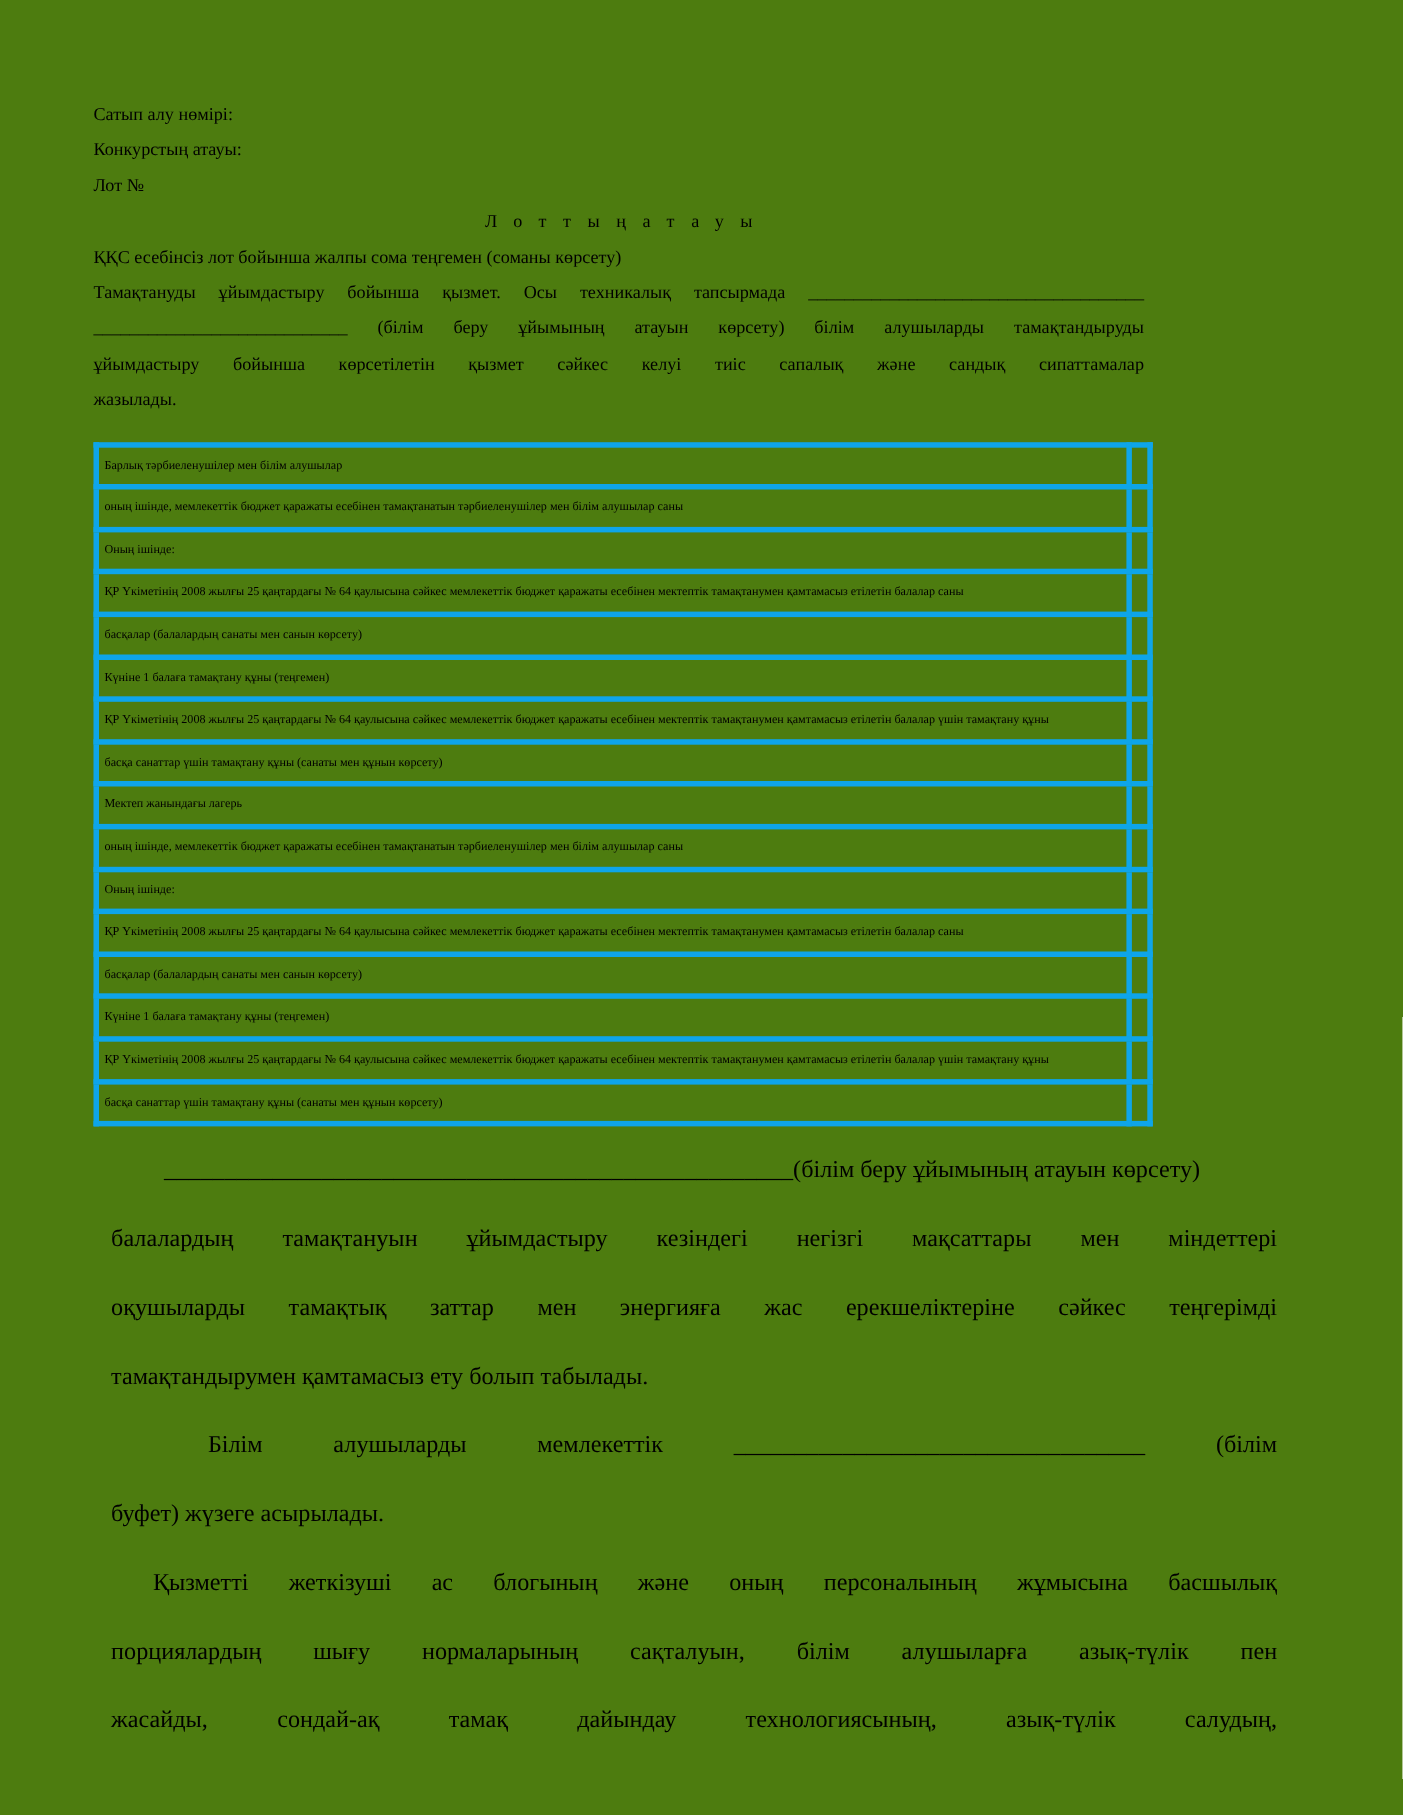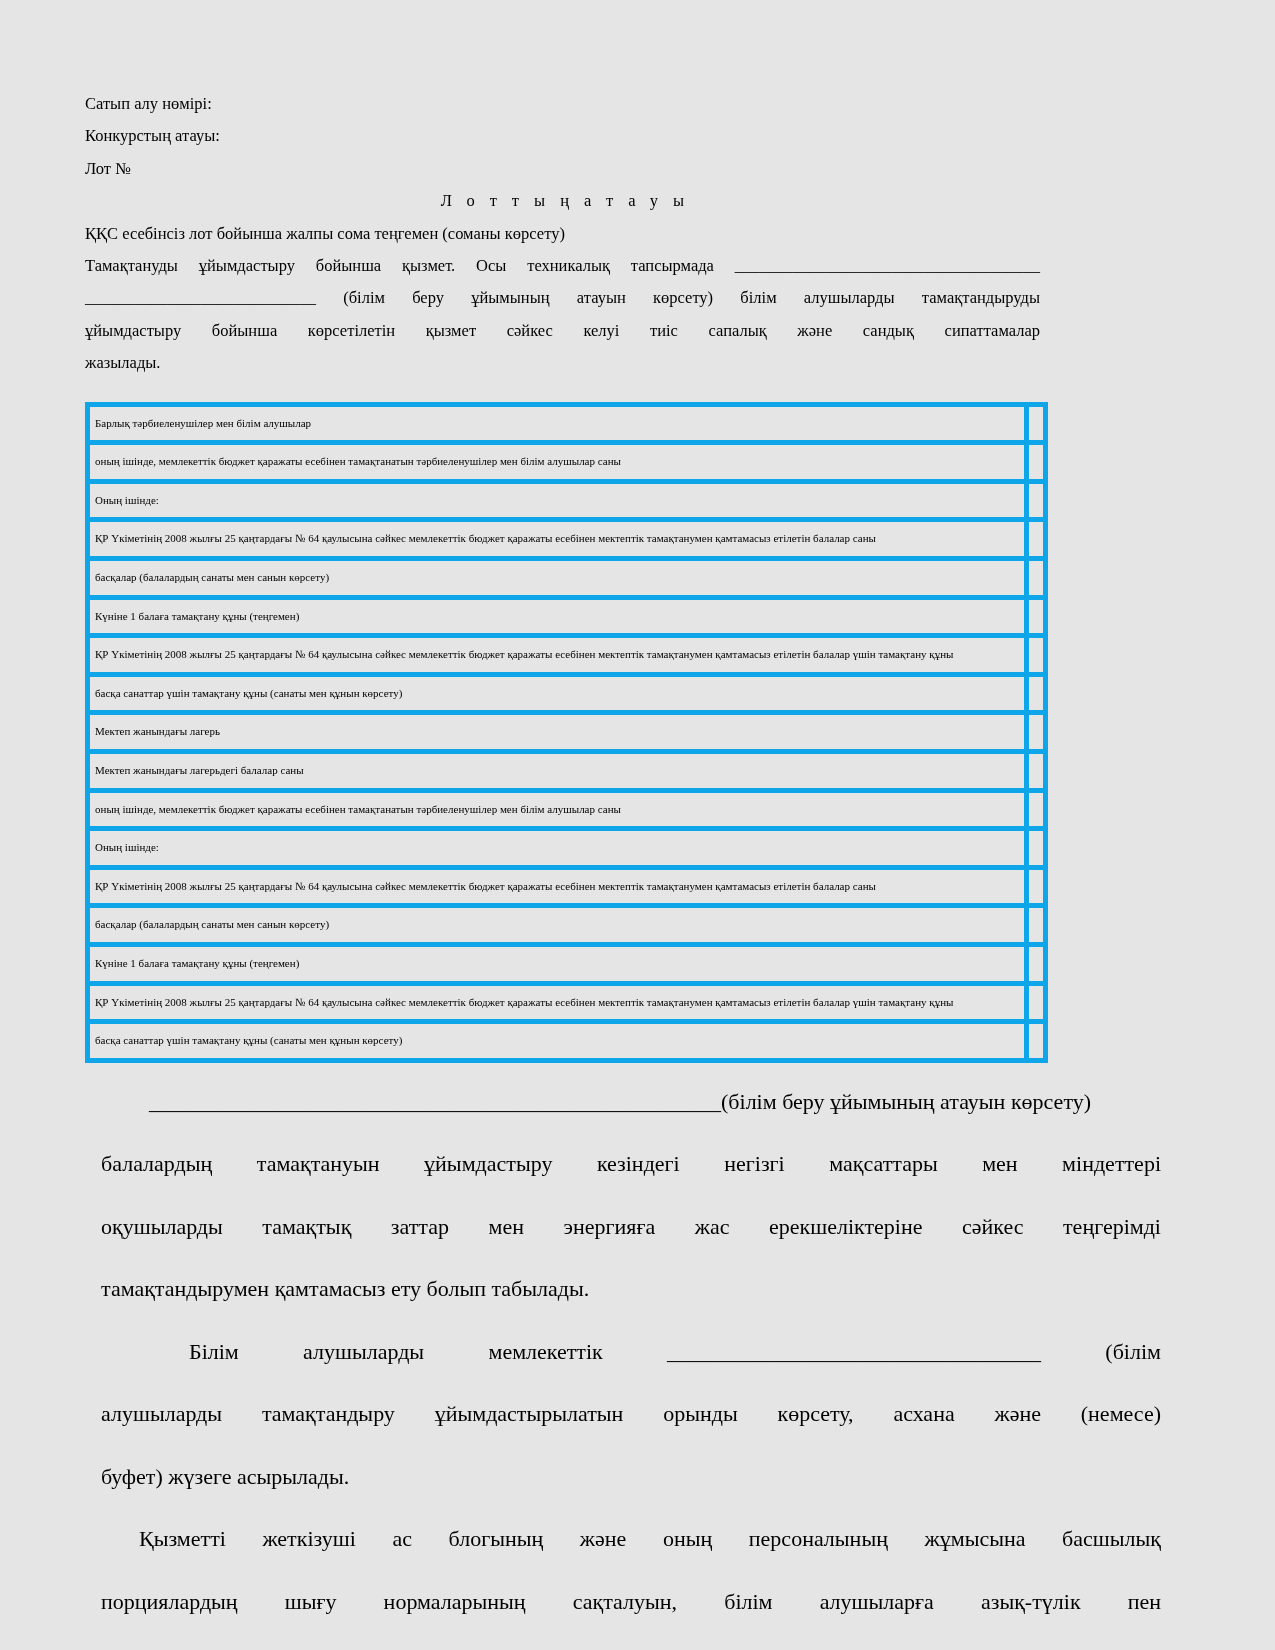--- a/index.html
+++ b/index.html
@@ -1,20 +1,20 @@
 <!DOCTYPE html>
 <html><head>
 <meta charset="utf-8">
 <style>
   html, body { margin: 0; padding: 0; background: #ffffff; }
   .page {
     position: relative;
     width: 1275px;
     height: 1650px;
-    background: #e5e5e5;
+    background: #4d7c0f;
     color: #000000;
     font-family: "Liberation Serif", "DejaVu Serif", serif;
     overflow: hidden;
   }
   
   .top {
     margin: 88px 0 0 85px;
     width: 955px;
     font-size: 16.5px;
   }
@@ -115,24 +115,20 @@
         </tr>
     <tr>
           <td class="cell-main">басқа санаттар үшін тамақтану құны (санаты мен құнын көрсету)</td>
           <td class="cell-empty"></td>
         </tr>
     <tr>
           <td class="cell-main">Мектеп жанындағы лагерь</td>
           <td class="cell-empty"></td>
         </tr>
     <tr>
-          <td class="cell-main">Мектеп жанындағы лагерьдегі балалар саны</td>
-          <td class="cell-empty"></td>
-        </tr>
-    <tr>
           <td class="cell-main multi">оның ішінде, мемлекеттік бюджет қаражаты есебінен тамақтанатын тәрбиеленушілер мен білім алушылар саны</td>
           <td class="cell-empty"></td>
         </tr>
     <tr>
           <td class="cell-main">Оның ішінде:</td>
           <td class="cell-empty"></td>
         </tr>
     <tr>
           <td class="cell-main multi">ҚР Үкіметінің 2008 жылғы 25 қаңтардағы № 64 қаулысына сәйкес мемлекеттік бюджет қаражаты есебінен мектептік тамақтанумен қамтамасыз етілетін балалар саны</td>
           <td class="cell-empty"></td>
@@ -155,20 +151,19 @@
         </tr>
   </tbody>
     </table>
 
   <div class="bottom">
     <p class="bline ind-a">____________________________________________________(білім беру ұйымының атауын көрсету)</p>
     <p class="bline fjust">балалардың тамақтануын ұйымдастыру кезіндегі негізгі мақсаттары мен міндеттері</p>
     <p class="bline fjust">оқушыларды тамақтық заттар мен энергияға жас ерекшеліктеріне сәйкес теңгерімді</p>
     <p class="bline">тамақтандырумен қамтамасыз ету болып табылады.</p>
     <p class="bline fjust ind-b">Білім алушыларды мемлекеттік __________________________________ (білім</p>
-    <p class="bline fjust">алушыларды тамақтандыру ұйымдастырылатын орынды көрсету, асхана және (немесе)</p>
     <p class="bline">буфет) жүзеге асырылады.</p>
     <p class="bline fjust ind-c">Қызметті жеткізуші ас блогының және оның персоналының жұмысына басшылық</p>
     <p class="bline fjust">порциялардың шығу нормаларының сақталуын, білім алушыларға азық-түлік пен</p>
     <p class="bline fjust">жасайды, сондай-ақ тамақ дайындау технологиясының, азық-түлік салудың,</p>
   </div>
 
 </div>
 
 </body></html>

